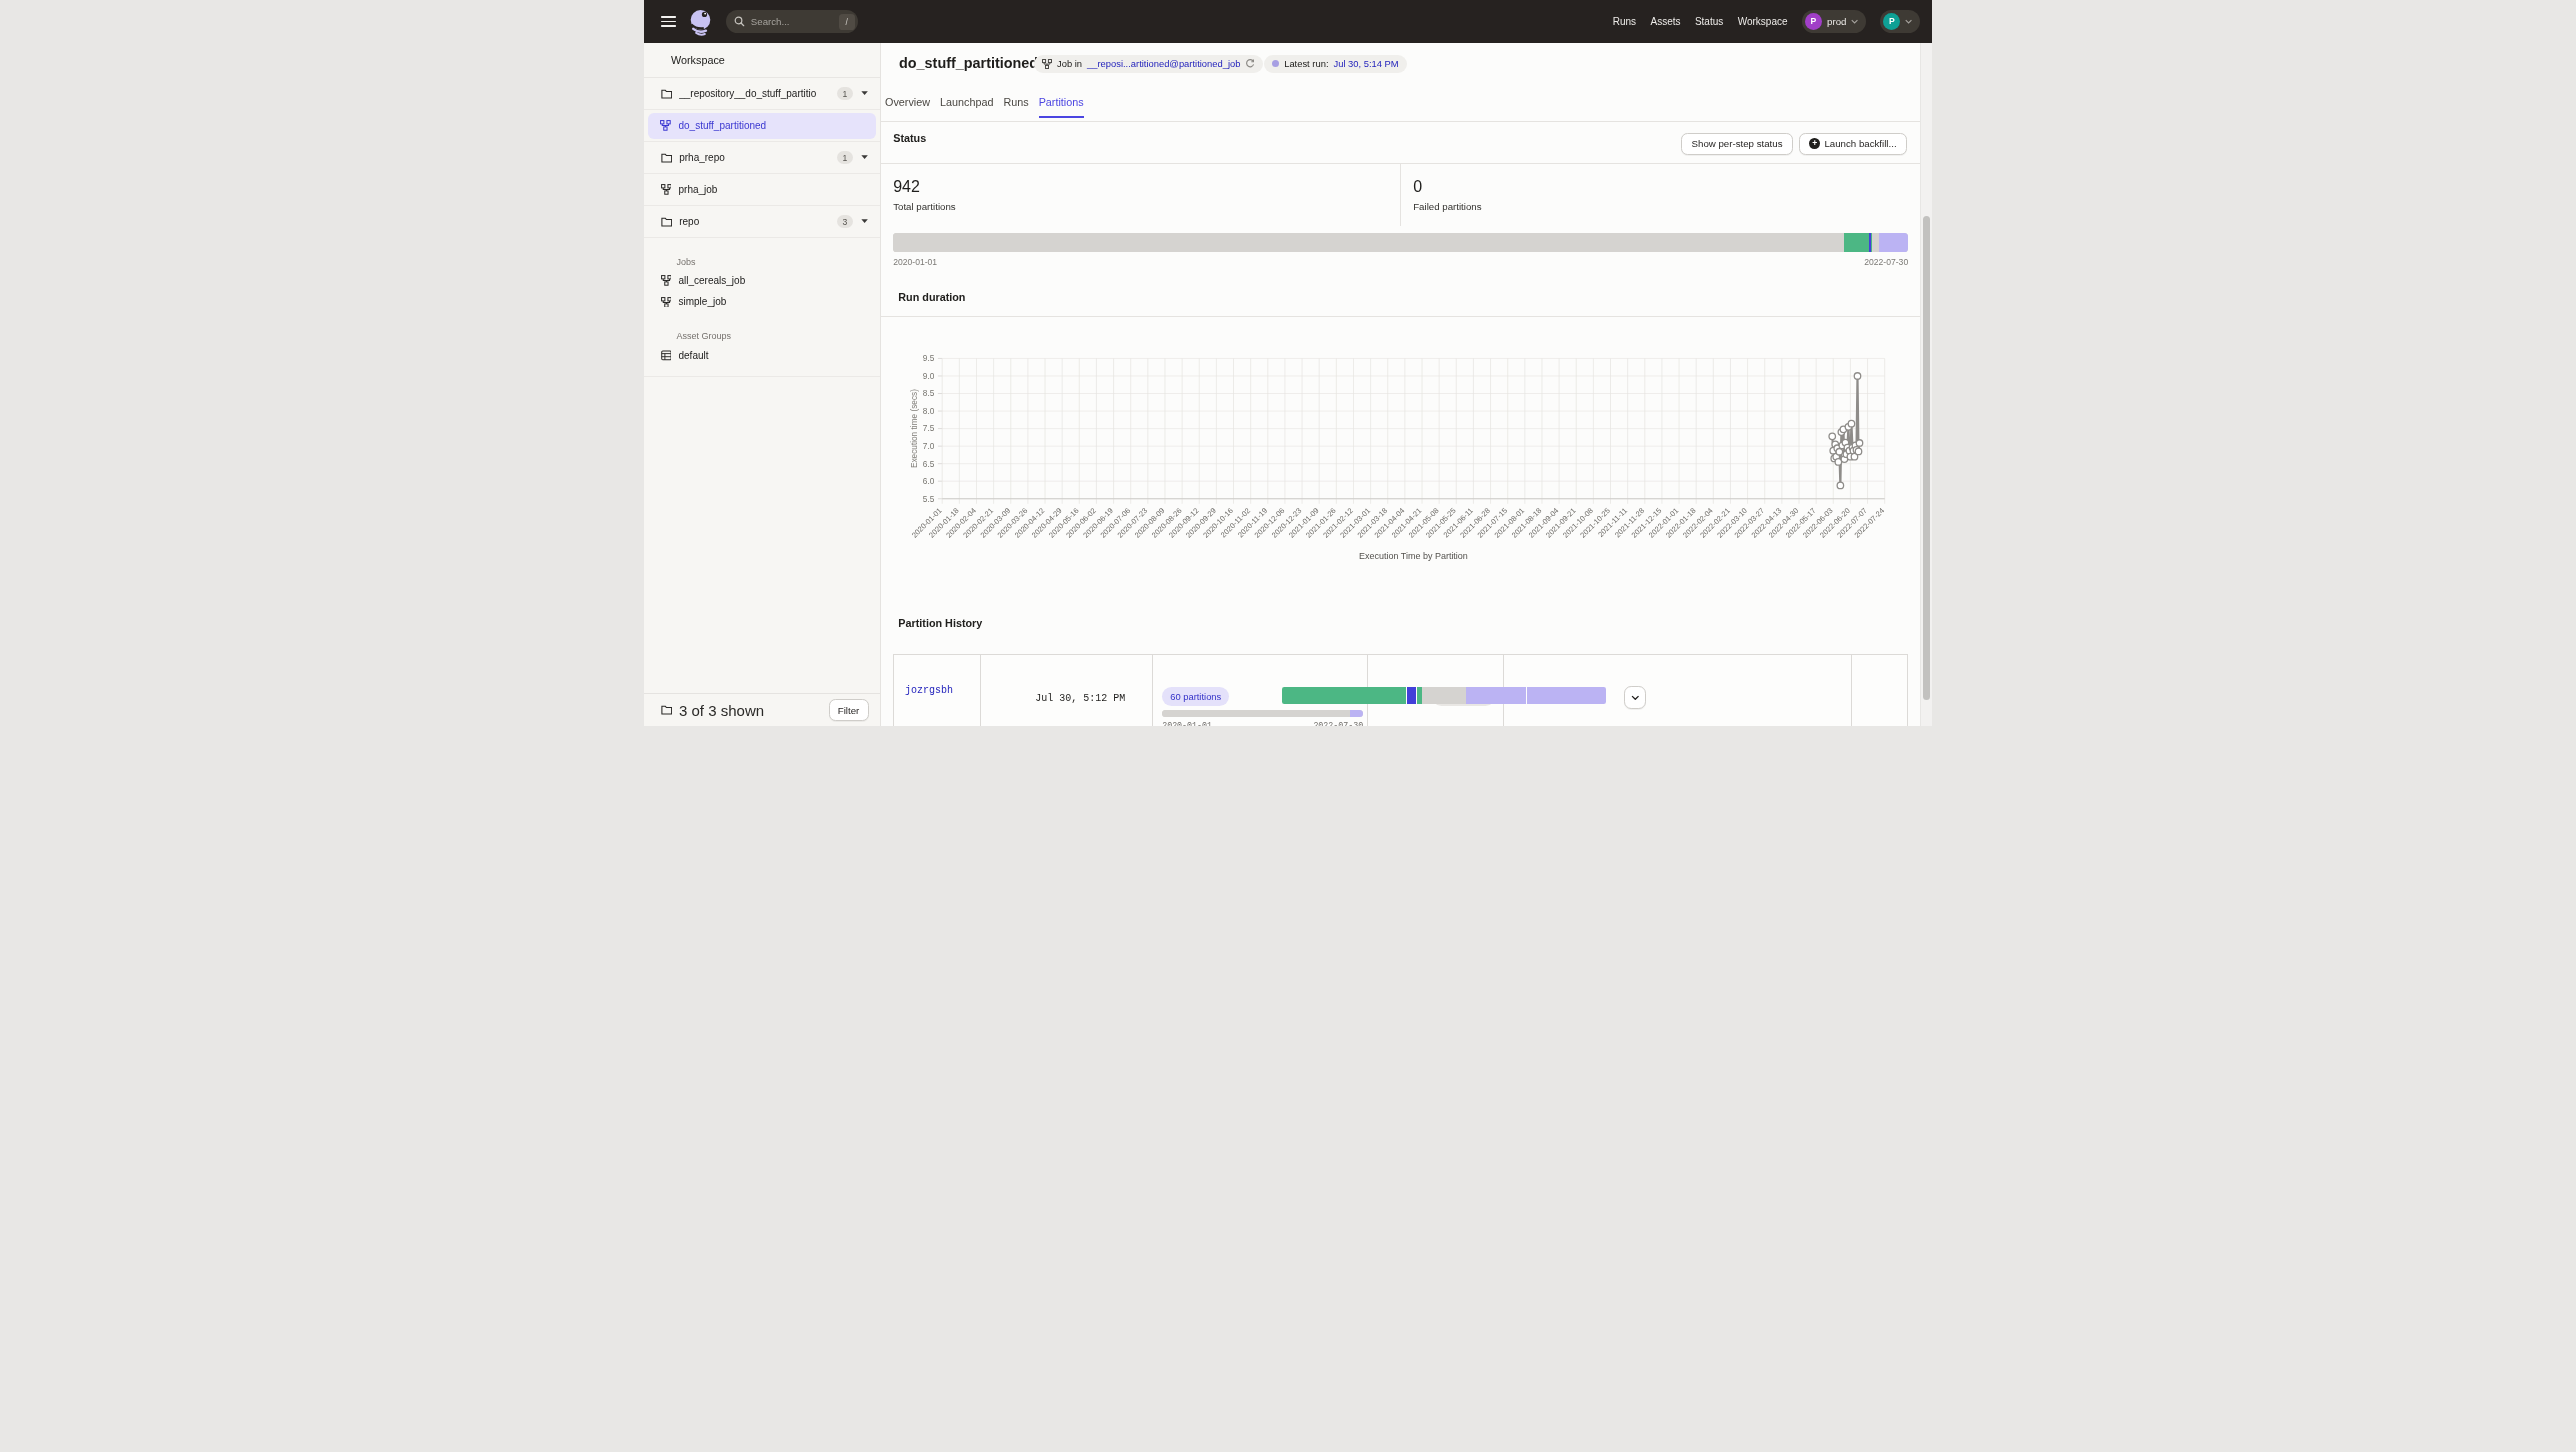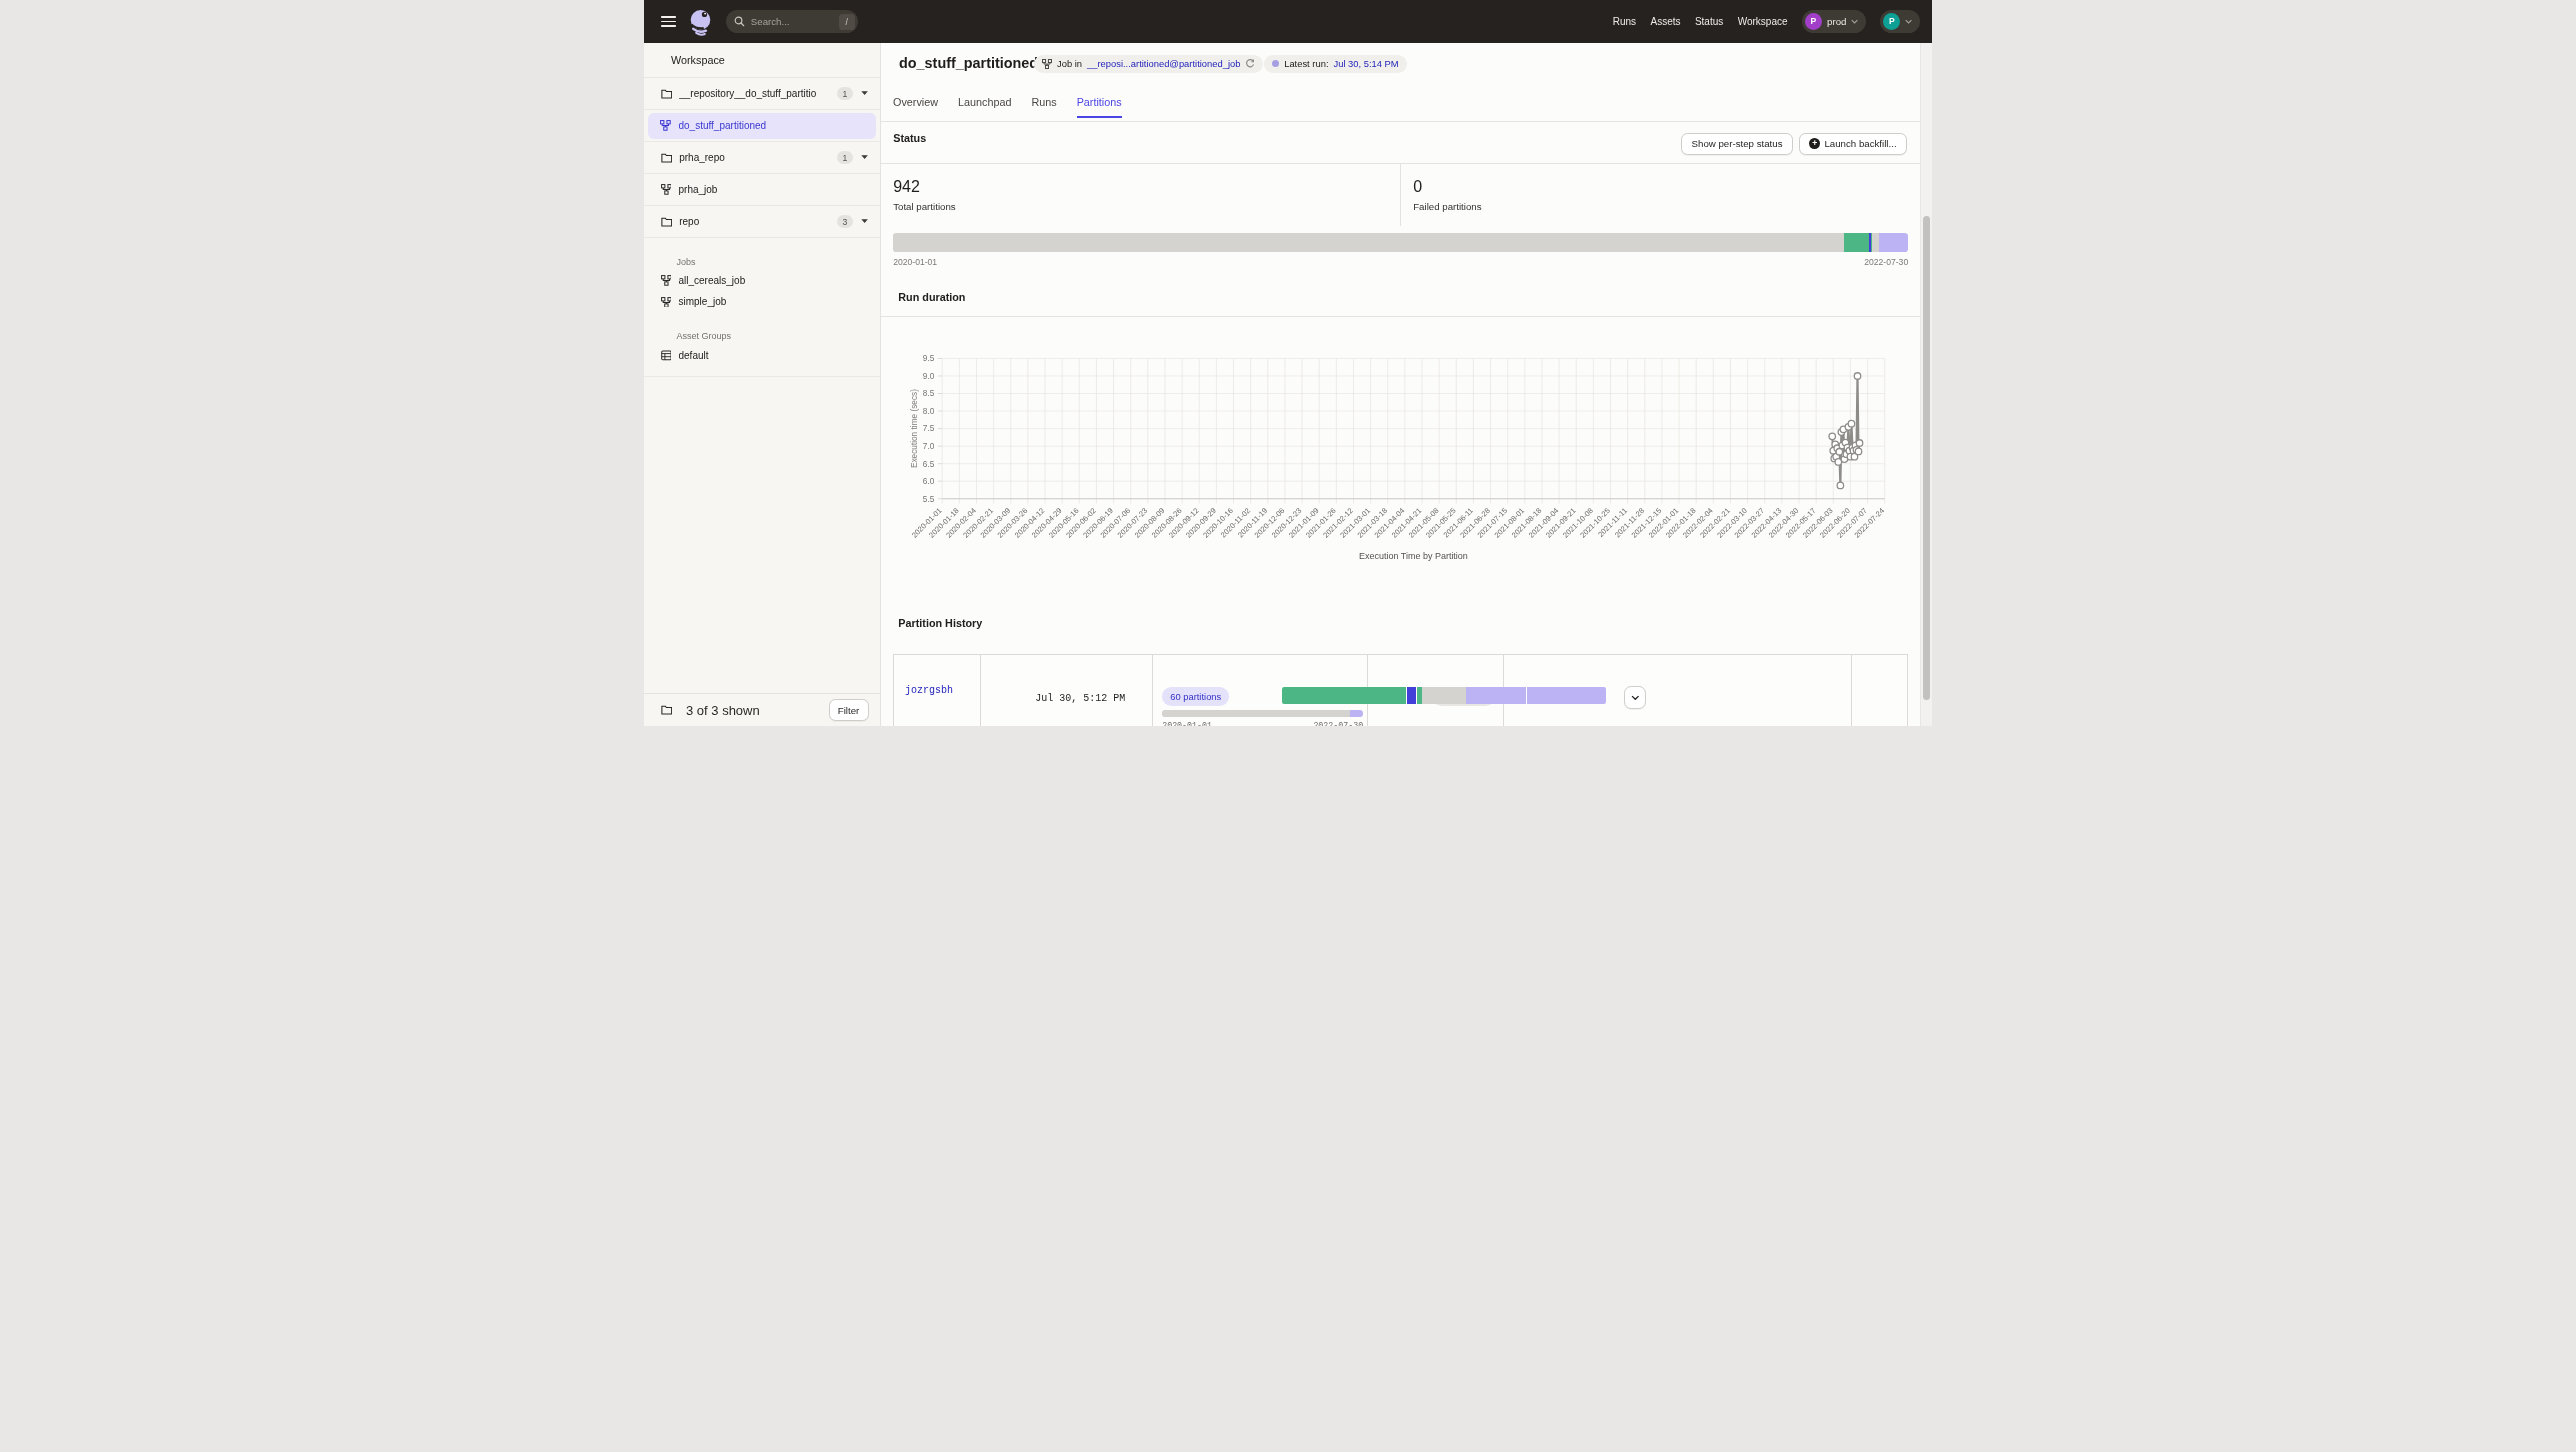--- a/index.html
+++ b/index.html
@@ -31,31 +31,31 @@
   .side-row .badge { position:absolute; right:27px; background:#E5E3DF; border-radius:6.5px; font-size:8.6px; color:#56544F; padding:1.4px 5.8px; }
   .side-row .caret { position:absolute; right:11.5px; }
   .side-row.selected-wrap { padding:0 4.3px; border-bottom:0.7px solid #EBE9E6; }
   .selected-pill { width:100%; height:26px; background:#E6E3FB; border-radius:5.8px; display:flex; align-items:center; padding-left:12.2px; }
   .selected-pill .side-label { margin-left:7.2px; font-size:10px; color:#3B38D1; font-weight:500; }
   .side-section-label { font-size:9px; color:#75716D; padding:18.7px 0 2.9px 16.5px;margin-left:16px; }
   .side-item { height:21.6px; display:flex; align-items:center; padding-left:16.5px; cursor:pointer; }
   .side-item .side-label { margin-left:7.2px; font-size:10px; color:#222120; }
   .side-sect-end { border-bottom:0.7px solid #EBE9E6; height:11.5px; }
   .side-footer { position:absolute; left:0; bottom:0; width:100%; height:33px; border-top:0.7px solid #E5E3E0; display:flex; align-items:center; padding:0 11.5px 0 16.5px; background:#F7F6F3; }
-  .side-footer .ftext { margin-left:14px; font-size:13px; color:#2A2927; }
+  .side-footer .ftext { margin-left:7px; font-size:15px; color:#2A2927; }
   .btn { background:#FFFFFF; border:0.7px solid #CFCDC9; border-radius:6.5px; font-size:9.7px; color:#211F1E; display:inline-flex; align-items:center; justify-content:center; gap:4.3px; cursor:pointer; box-shadow:0 0.7px 0.7px rgba(0,0,0,0.05); font-family:inherit; }
   .filter-btn { margin-left:auto; width:40px; height:21.6px; }
 
   
   .main { position:absolute; left:237px; top:43px; width:1039px; height:683px; background:#FCFCFB; overflow:hidden; }
   .page-title { position:absolute; left:18px; top:11.5px; font-size:14.4px; font-weight:700; color:#1F1E1C; }
   .hdr-pill { position:absolute; top:11.5px; height:18.7px; background:#F0EFEC; border-radius:9.4px; display:flex; align-items:center; padding:0 8px; gap:5px; font-size:9.4px; color:#21201E; }
   .hdr-pill .link { color:#2424BC; cursor:pointer; }
   .dot { width:7.2px; height:7.2px; border-radius:50%; }
-  .tabs { position:absolute; left:12px; top:53px; display:flex; gap:20px; }
+  .tabs { position:absolute; left:4px; top:53px; display:flex; gap:10px; }
   .tab { font-size:10.8px; color:#4A4742; padding-bottom:10px; position:relative; cursor:pointer; }
   .tab.active { color:#4B45E1; font-weight:500; }
   .tab.active::after { content:''; position:absolute; left:0; right:0; bottom:0; height:2.2px; background:#4B45E1; }
   .main-divider { position:absolute; left:0; width:100%; height:0.7px; background:#E5E3E0; }
   .section-heading { position:absolute; font-size:10.8px; font-weight:700; color:#21201E; }
   .head-btns { position:absolute; top:90px; right:13px; display:flex; gap:6px; }
   .head-btns .btn { height:21.6px; padding:0 9.4px; }
   .plus-circle { width:10.8px; height:10.8px; border-radius:50%; background:#1F1E1C; color:#fff; font-size:8.6px; line-height:10px; text-align:center; font-weight:700; }
 
   .stats-row { position:absolute; left:0; top:120px; width:100%; height:63px; border-top:0.7px solid #E5E3E0; display:flex; }

